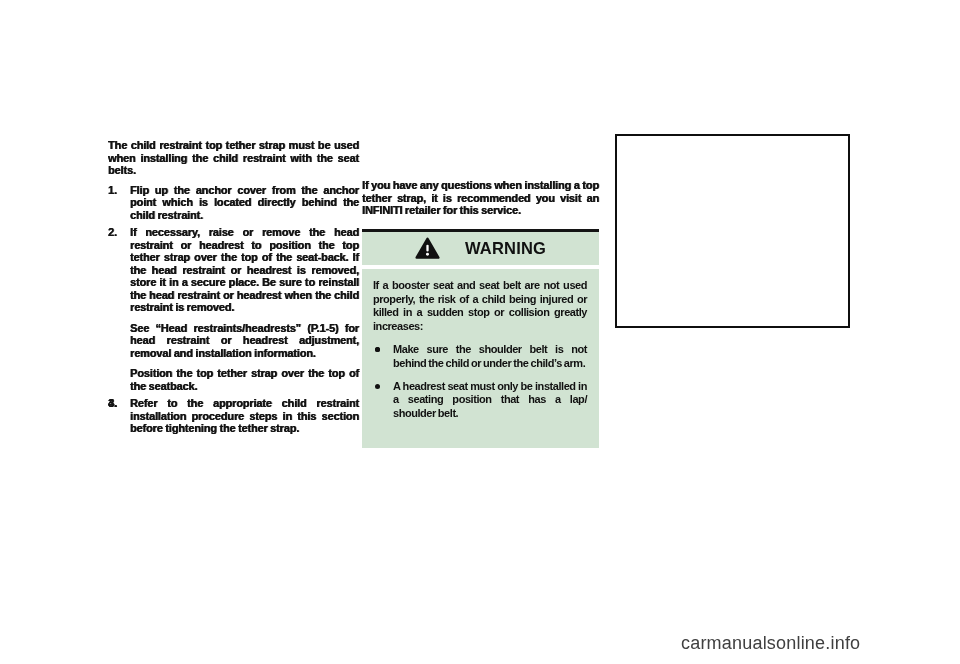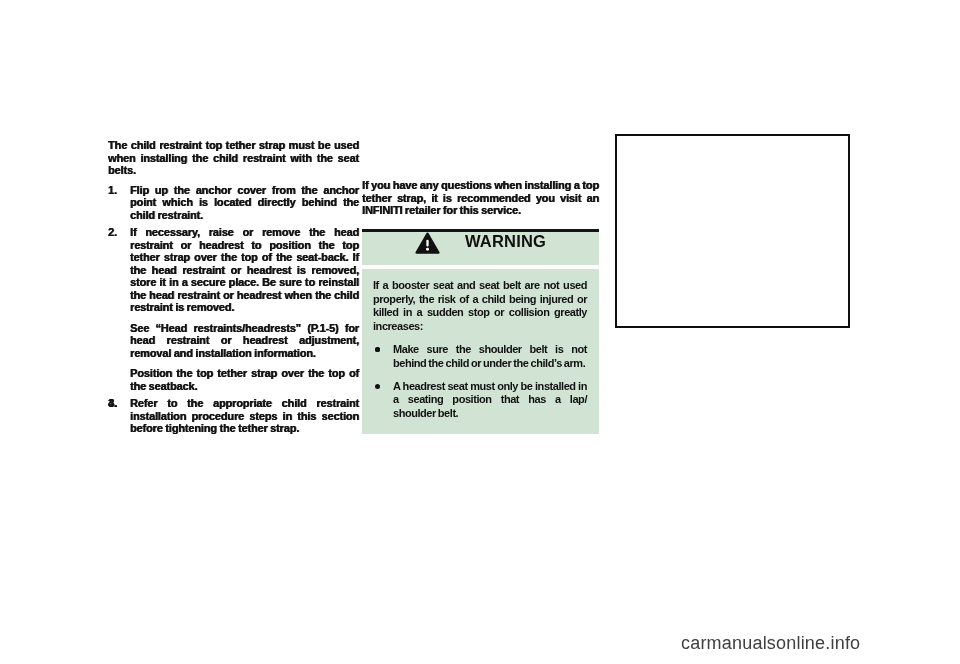--- a/index.html
+++ b/index.html
@@ -41,29 +41,29 @@
   #mid-para{margin:0;}
   
   #warning-box{
     position:absolute;left:362px;top:229px;width:237px;
     text-align:left;
   }
   #warning-topline{height:3px;background:var(--ink);}
   #warning-header{
     background:var(--green);
     height:33px;
-    display:flex;justify-content:center;gap:25px;
+    display:flex;align-items:center;justify-content:center;gap:25px;
   }
   #warning-title{
     font-size:16.5px;font-weight:bold;letter-spacing:0.2px;color:#111;
   }
   #warning-divider{height:4px;background:#ffffff;}
   #warning-body{
     background:var(--green);
-    padding:10px 12px 14px 11px;
+    padding:10px 12px 28px 11px;
     font-size:11px;font-weight:bold;line-height:13.6px;
     letter-spacing:-0.45px;word-spacing:-0.6px;
     text-align:justify;color:#111;
   }
   #warning-intro{margin:0 0 10px 0;}
   ul.warn-bullets{list-style:none;margin:0;padding:0;}
   ul.warn-bullets li{position:relative;padding-left:20px;margin:0 0 9px 0;}
   ul.warn-bullets li:last-child{margin-bottom:0;}
   ul.warn-bullets .dot{
     position:absolute;left:2px;top:4px;

